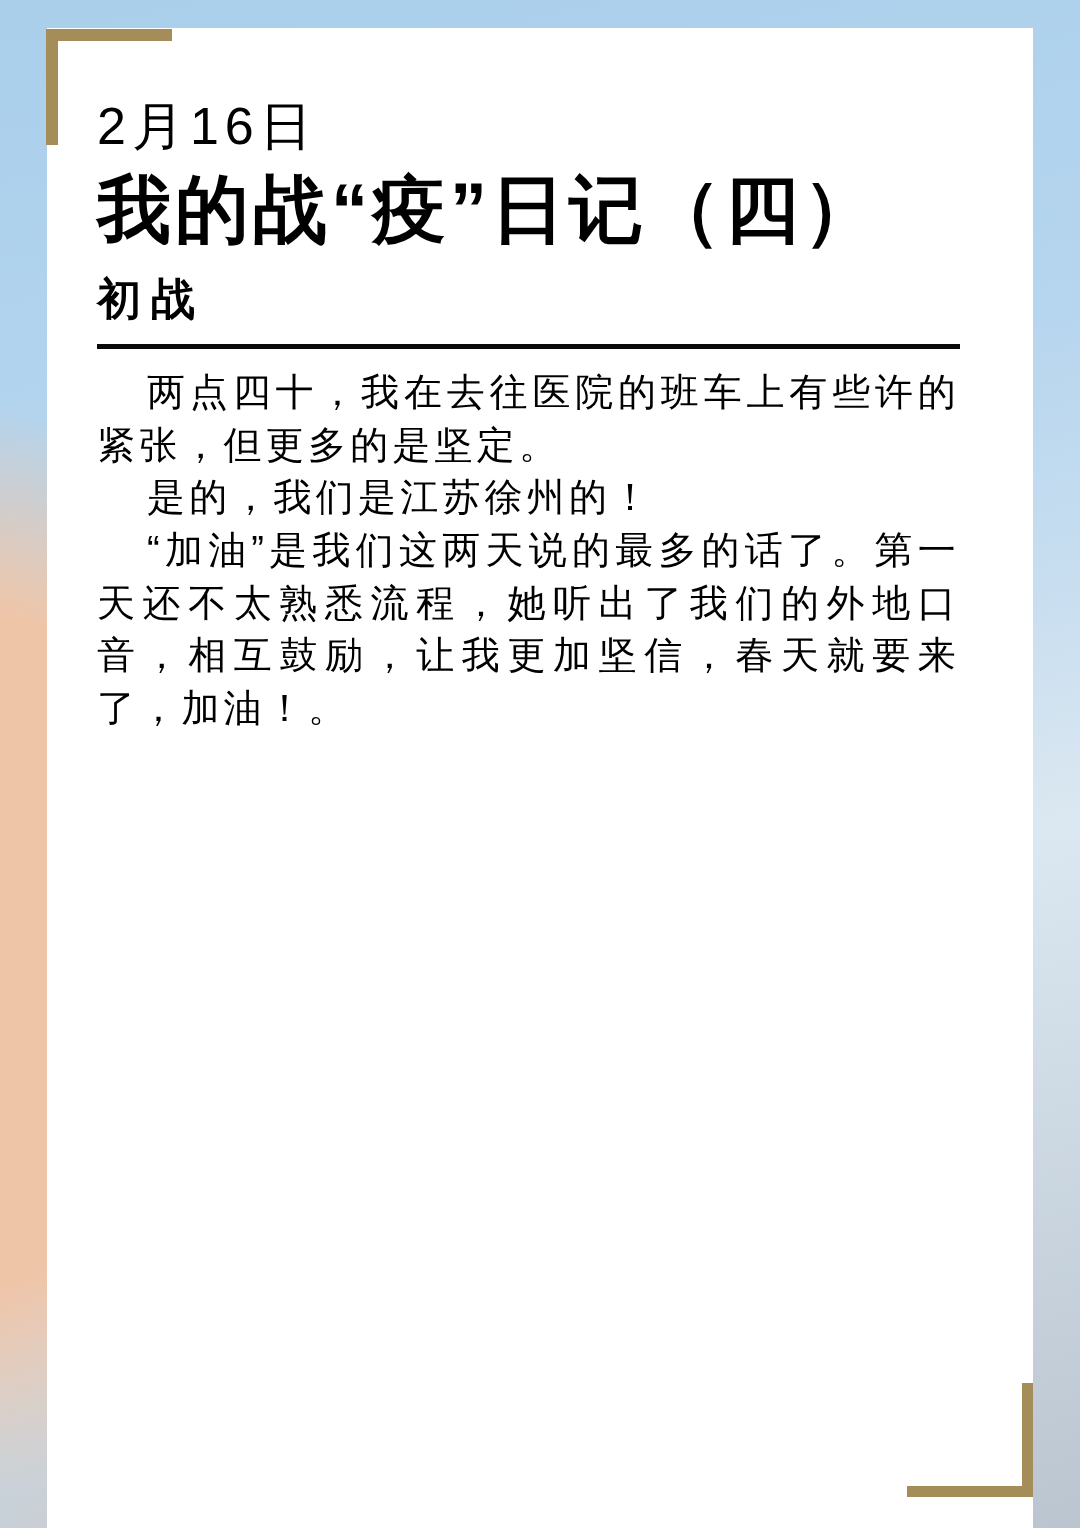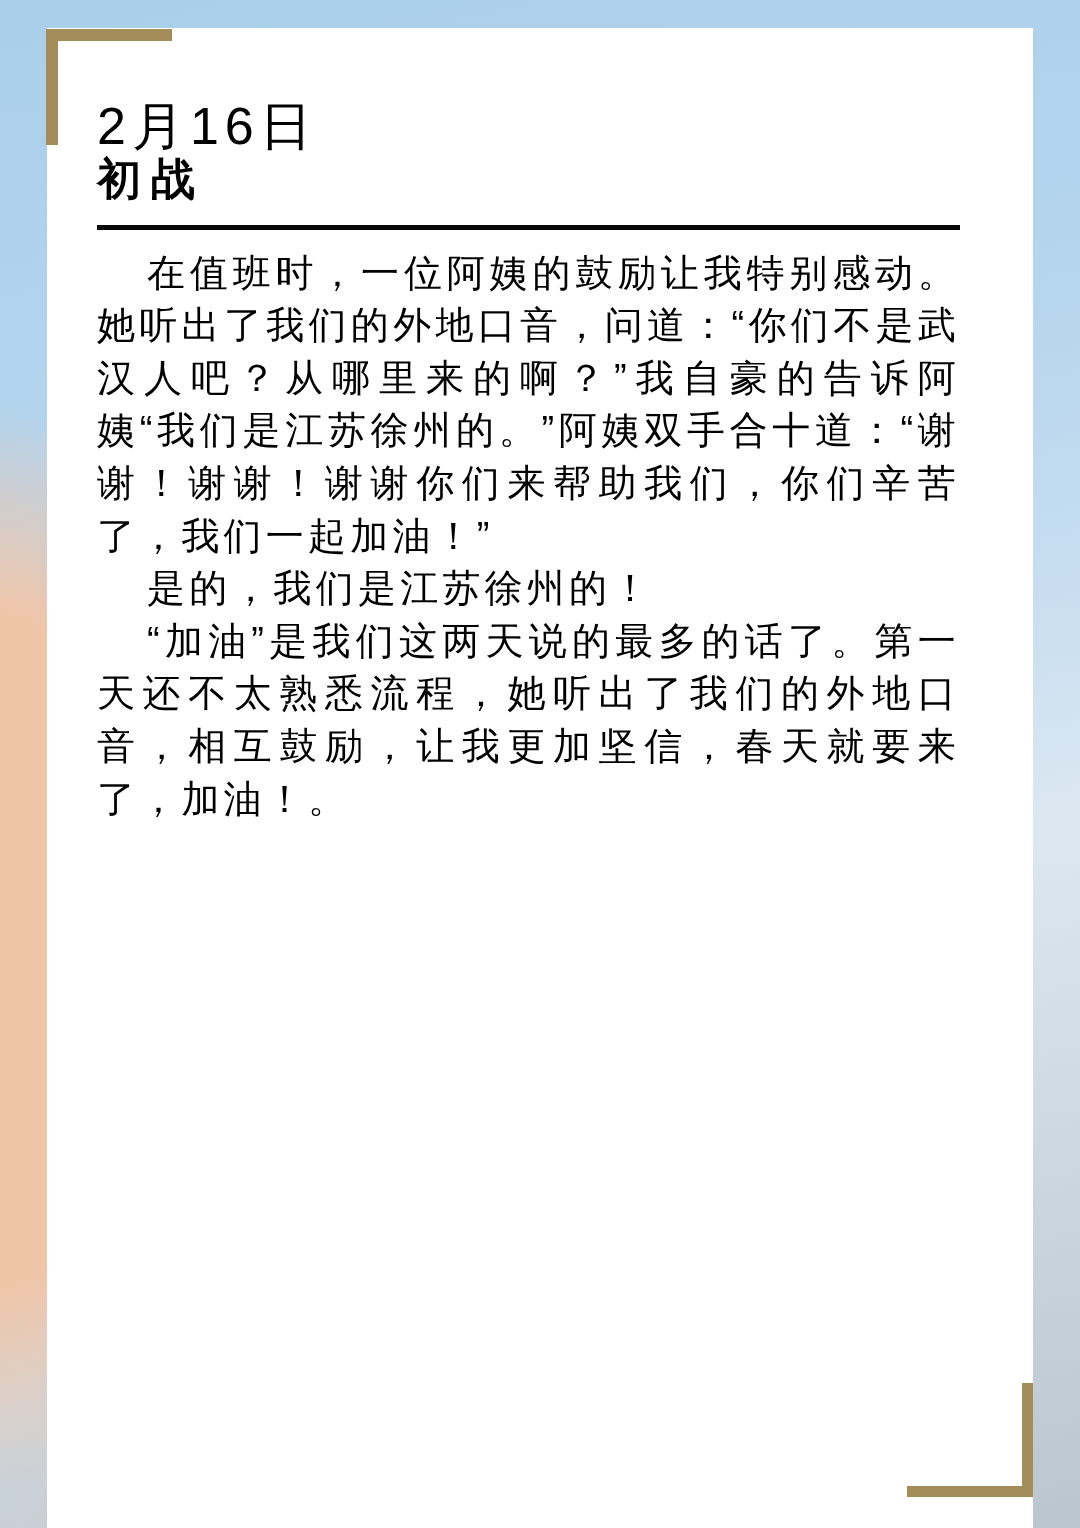--- a/index.html
+++ b/index.html
@@ -60,20 +60,21 @@
   .title {
     margin-top: 16px;
     font-size: 74px;
     line-height: 1.05;
     font-weight: 900;
     letter-spacing: 4px;
     white-space: nowrap;
   }
 
   .subtitle {
+    margin-top: 26px;
     font-size: 44px;
     line-height: 1.1;
     font-weight: 700;
     letter-spacing: 10px;
   }
 
   .divider {
     margin-top: 21px;
     height: 5px;
     background: #0a0a0a;
@@ -92,27 +93,28 @@
     margin: 0;
     text-indent: 50px;
   }
 </style>
 </head>
 <body>
 
 <div class="card">
   <div class="date">2月16日</div>
 
+  <div class="title">我的战“疫”日记（四）</div>
 
   <div class="subtitle">初战</div>
 
   <div class="divider"></div>
 
   <div class="body-text">
-      <p>在值班时，一位阿姨的鼓励让我特别感动。她听出了我们的外地口音，问道：“你们不是武汉人吧？从哪里来的啊？”我自豪的告诉阿姨“我们是江苏徐州的。”阿姨双手合十道：“谢谢！谢谢！谢谢你们来帮助我们，你们辛苦了，我们一起加油！”</p>
+      <p>两点四十，我在去往医院的班车上有些许的紧张，但更多的是坚定。</p>
       <p>是的，我们是江苏徐州的！</p>
       <p>“加油”是我们这两天说的最多的话了。第一天还不太熟悉流程，她听出了我们的外地口音，相互鼓励，让我更加坚信，春天就要来了，加油！。</p>
     </div>
 </div>
 
 <div class="bracket-tl"></div>
 
 <div class="bracket-br"></div>
 
 </body></html>

